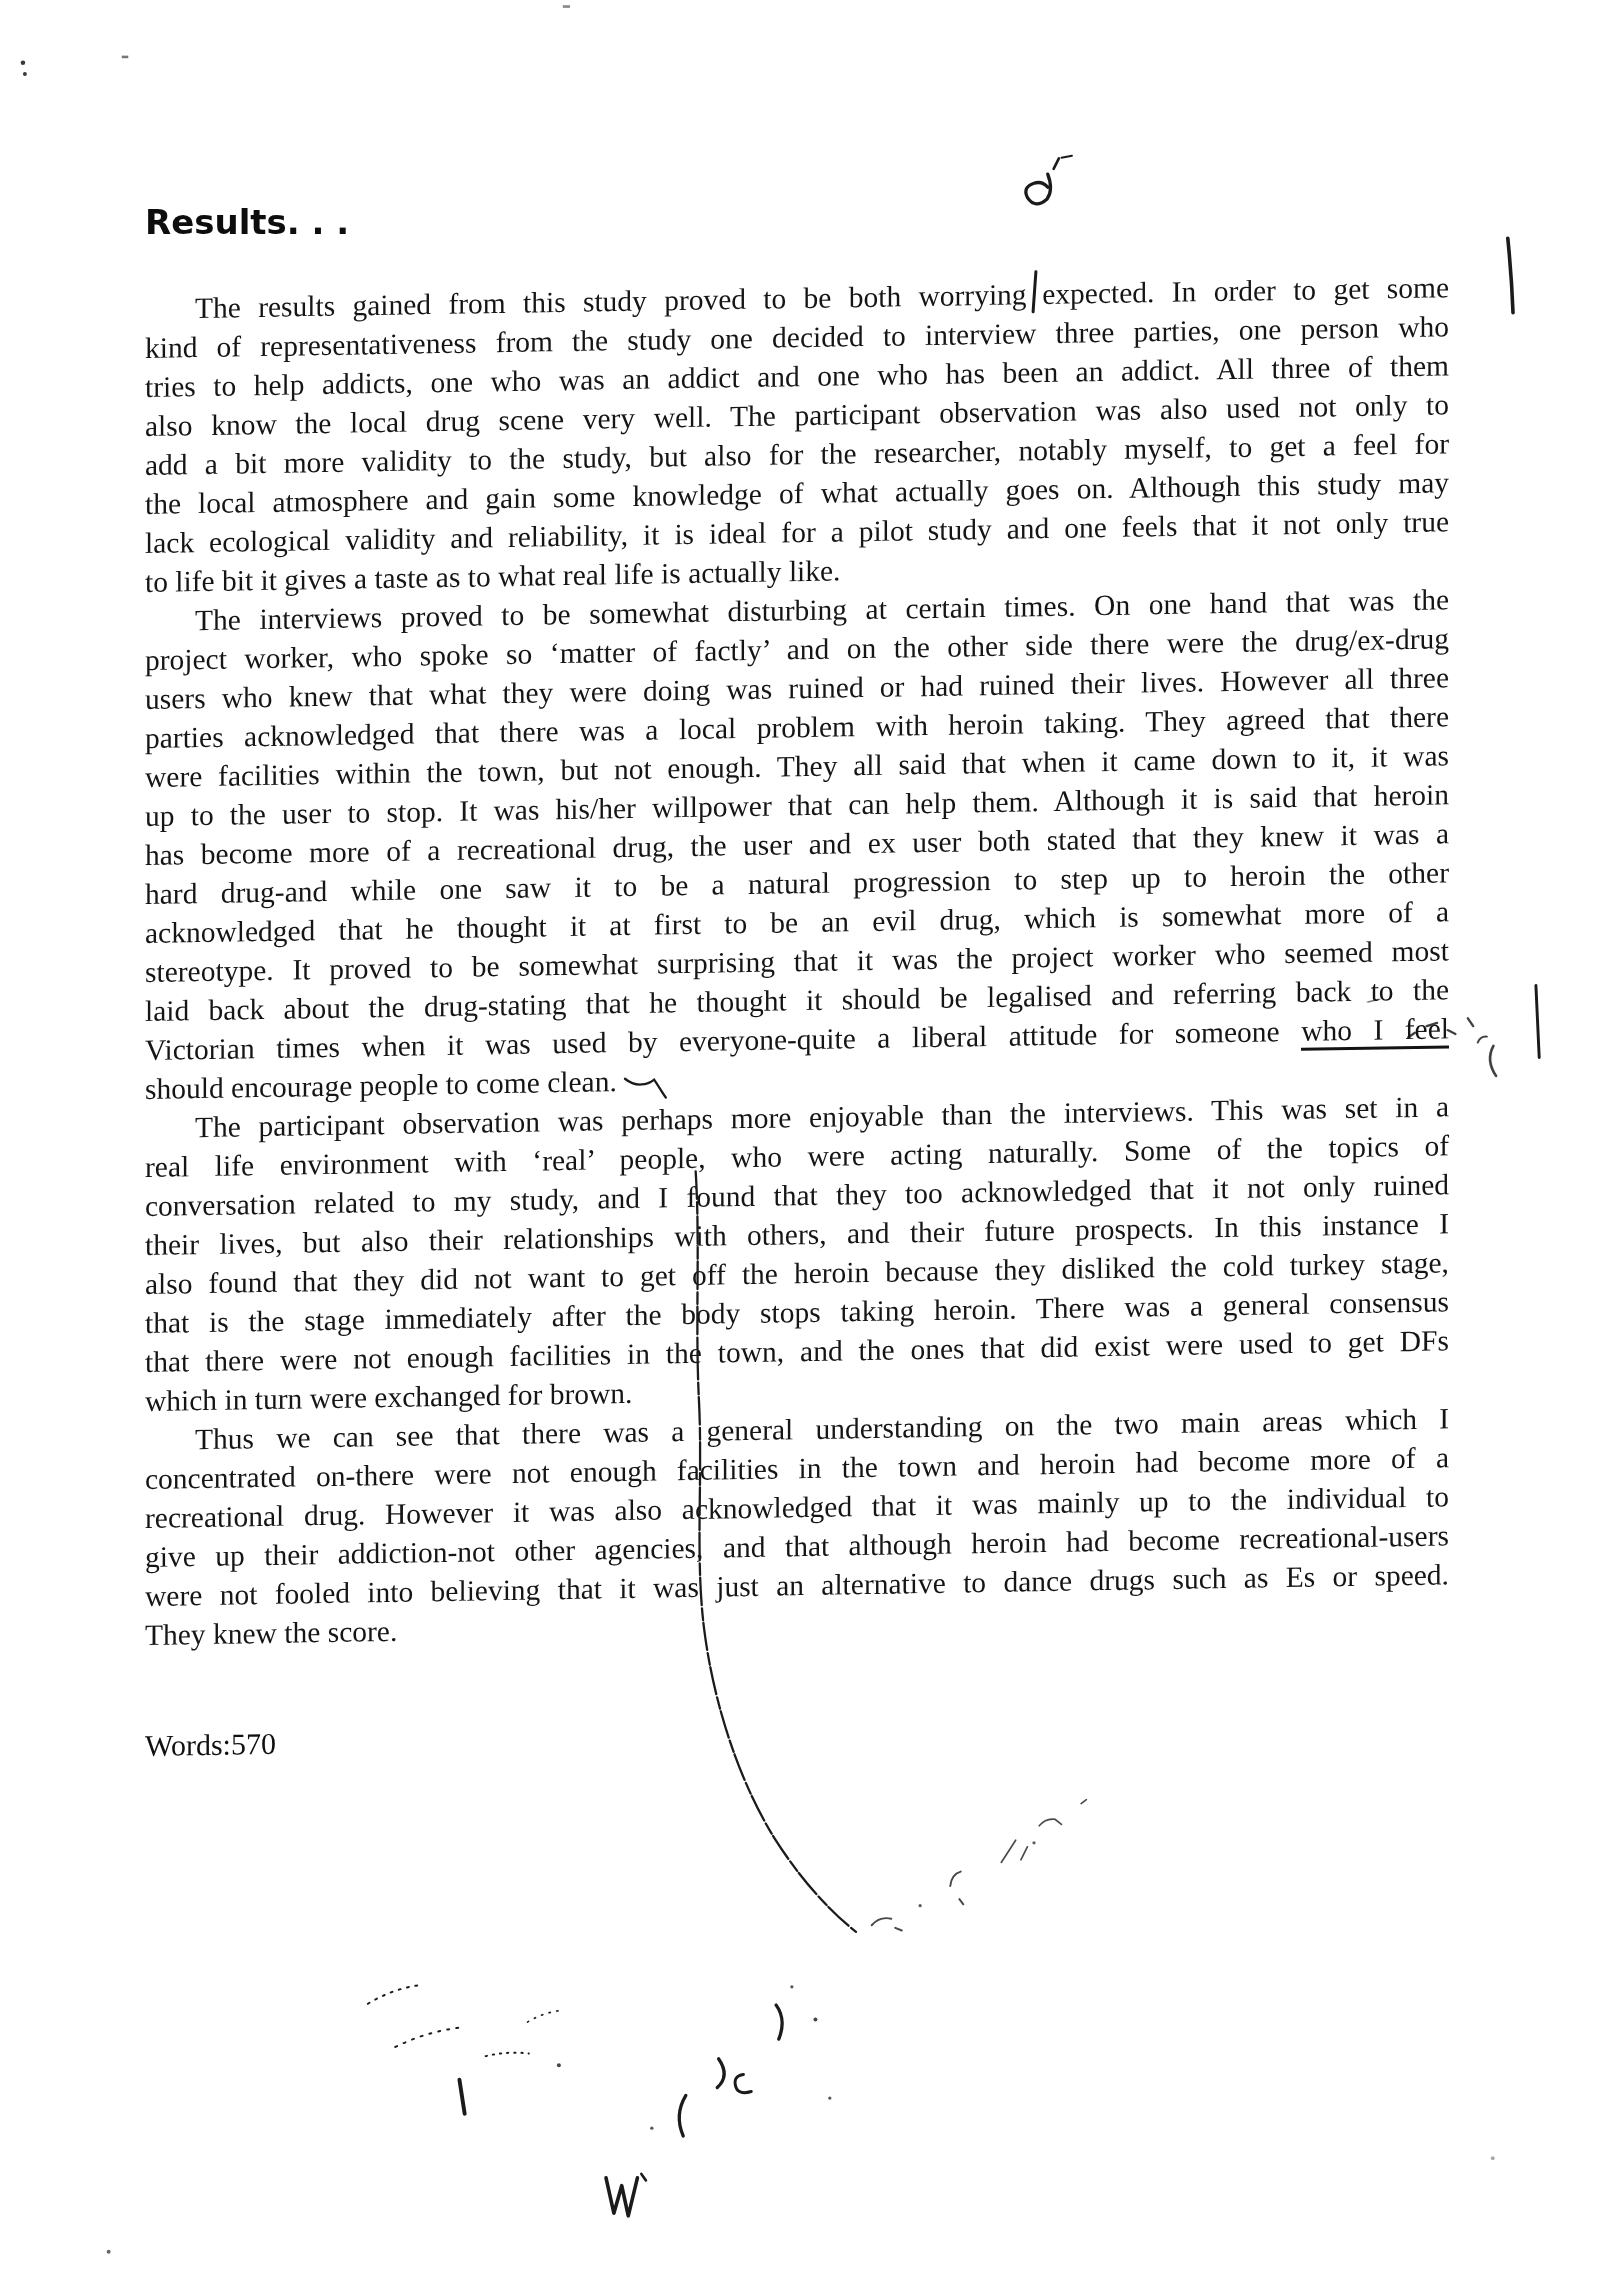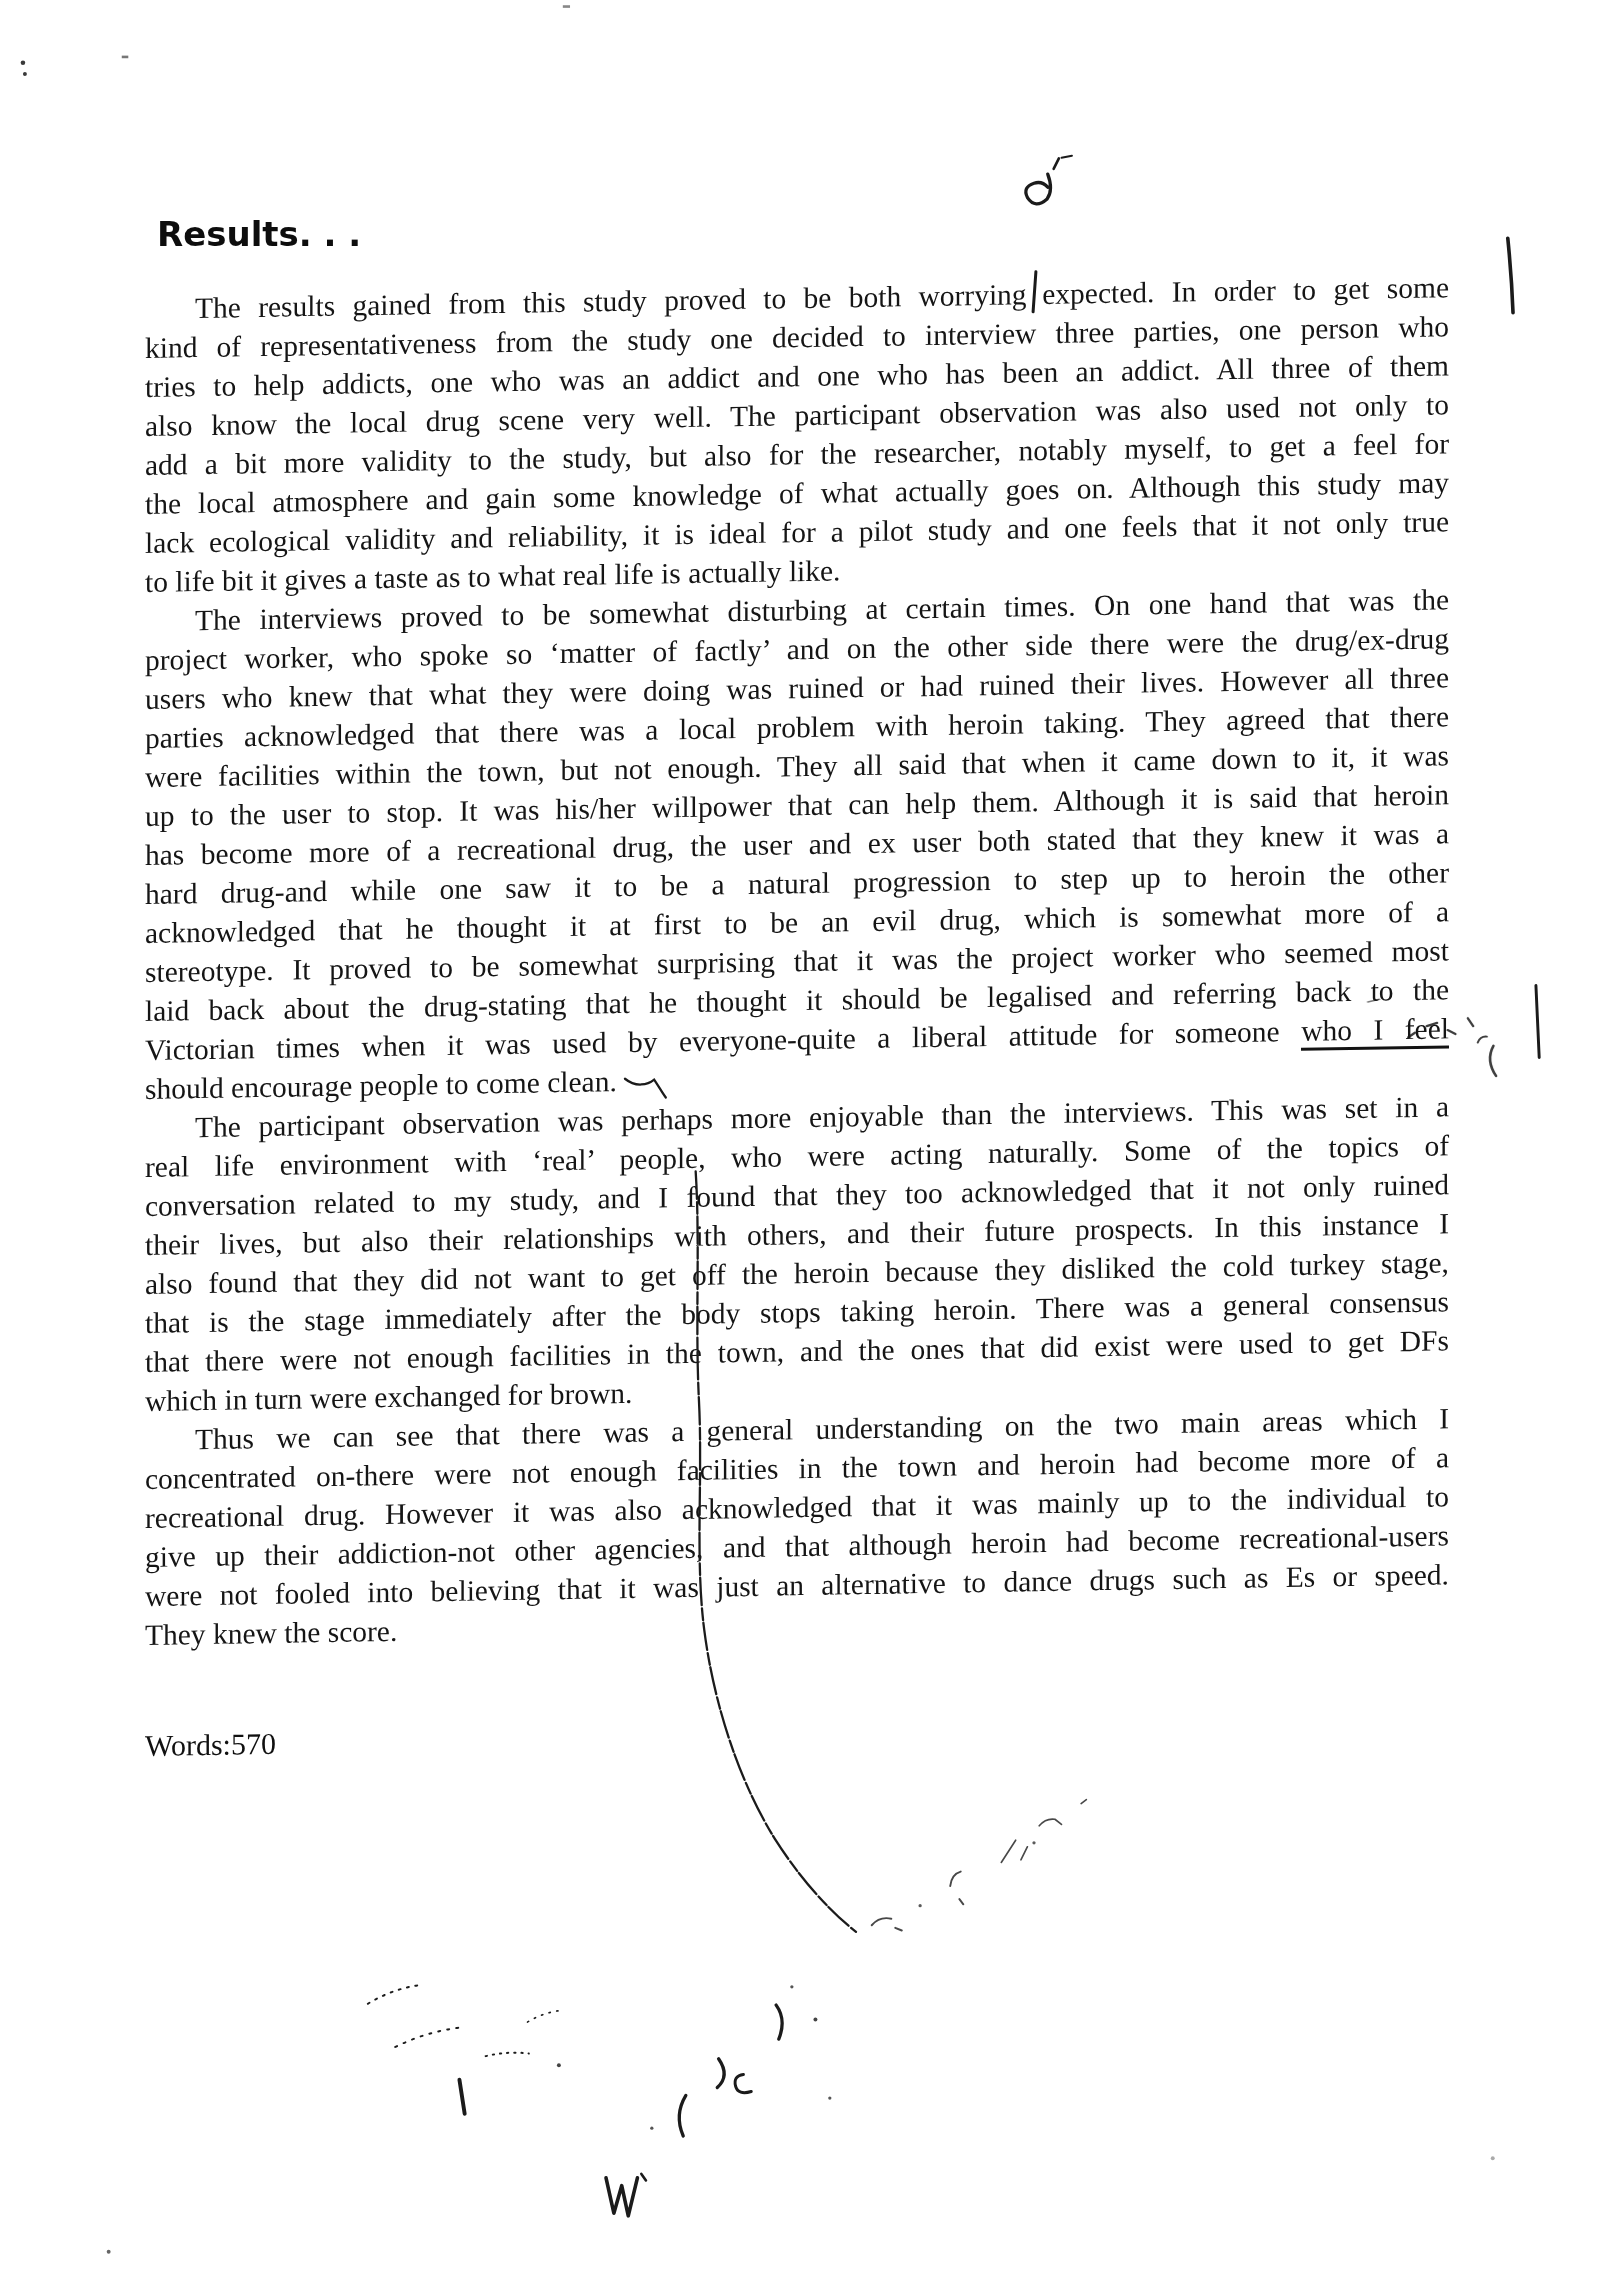--- a/index.html
+++ b/index.html
@@ -5,21 +5,21 @@
   html,body{margin:0;padding:0;background:#e8e8e8;}
   .page{
     position:relative;
     width:1623px;height:2295px;
     background:#ffffff;
     overflow:hidden;
     font-family:"Liberation Serif","DejaVu Serif",serif;
     color:#151515;
   }
   .heading{
-    position:absolute;left:145px;top:202px;margin:12px;
+    position:absolute;left:145px;top:202px;margin:0;
     font-family:"DejaVu Sans","Liberation Sans",sans-serif;
     font-weight:bold;font-size:34px;letter-spacing:0px;color:#0d0d0d;
   }
   .body{
     position:absolute;left:145px;top:285px;width:1304px;
     font-size:29.5px;line-height:39px;
     transform:skewY(-0.95deg);transform-origin:0 0;
   }
   .para{margin:0;padding:0;}
   .ln{

